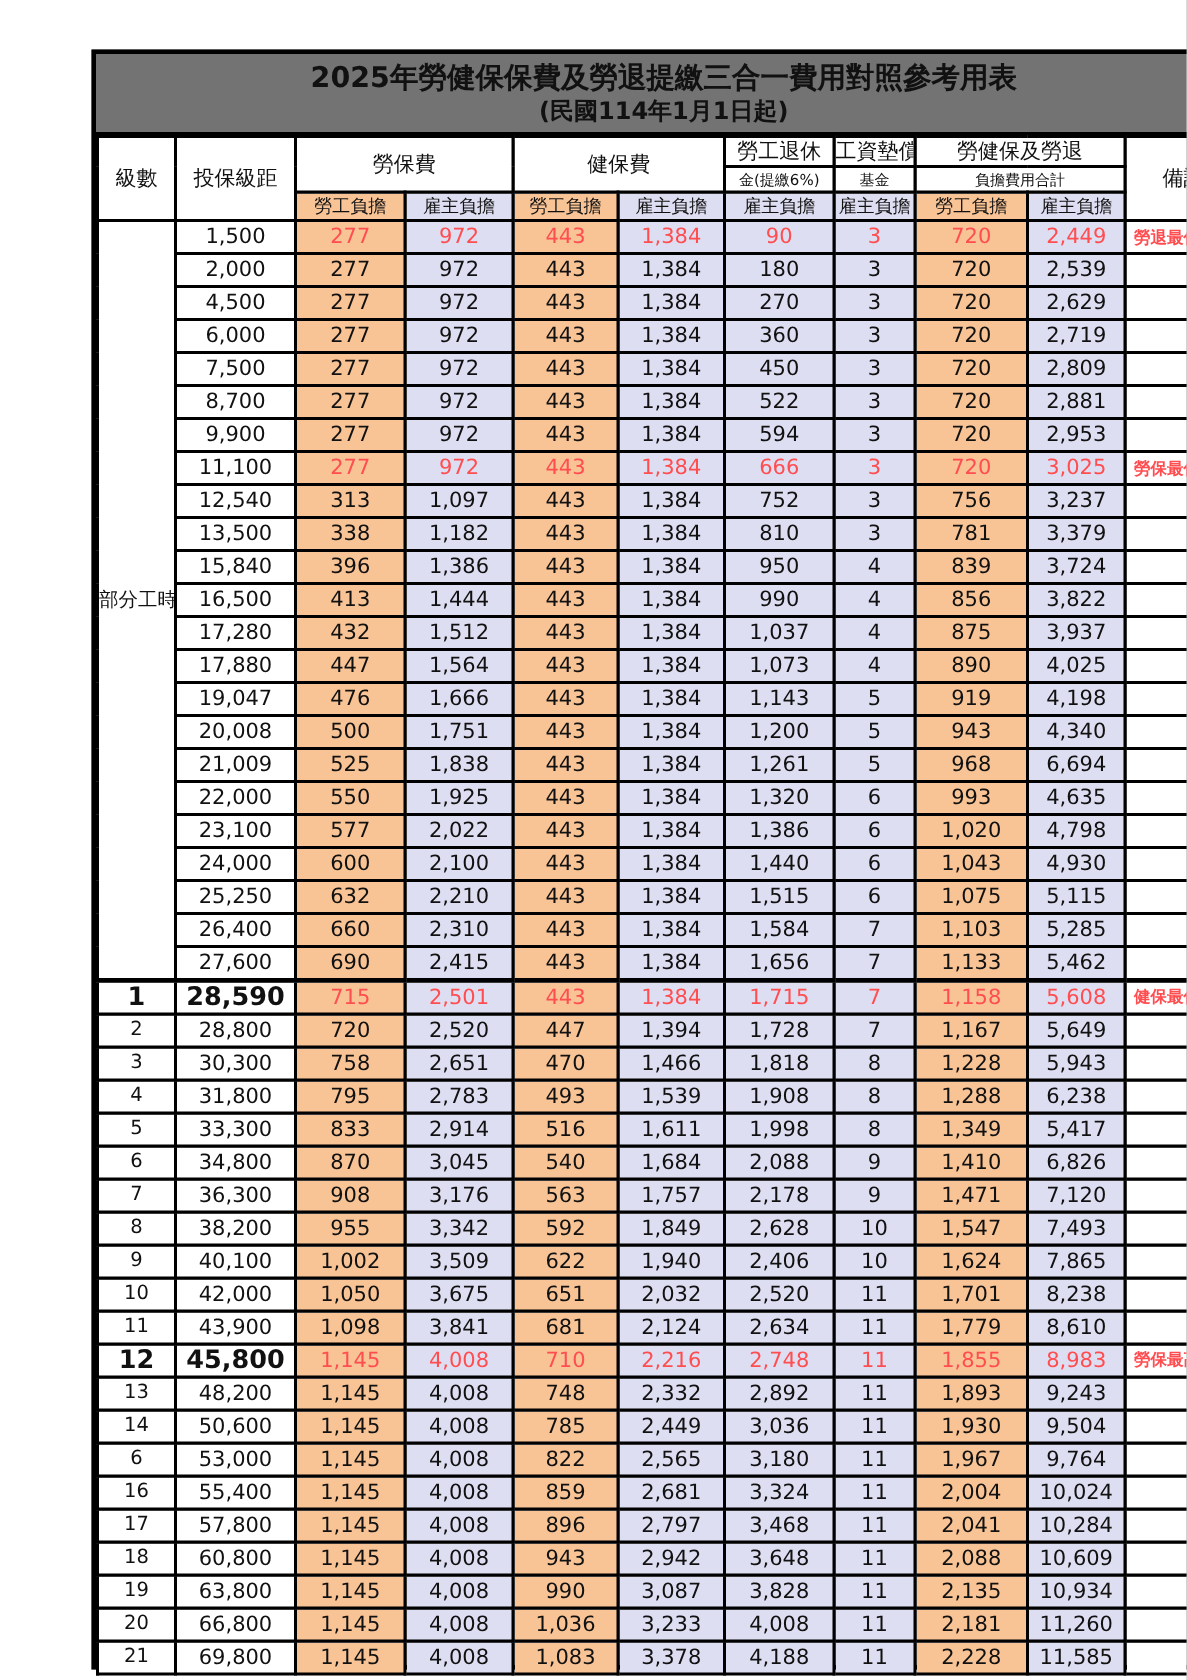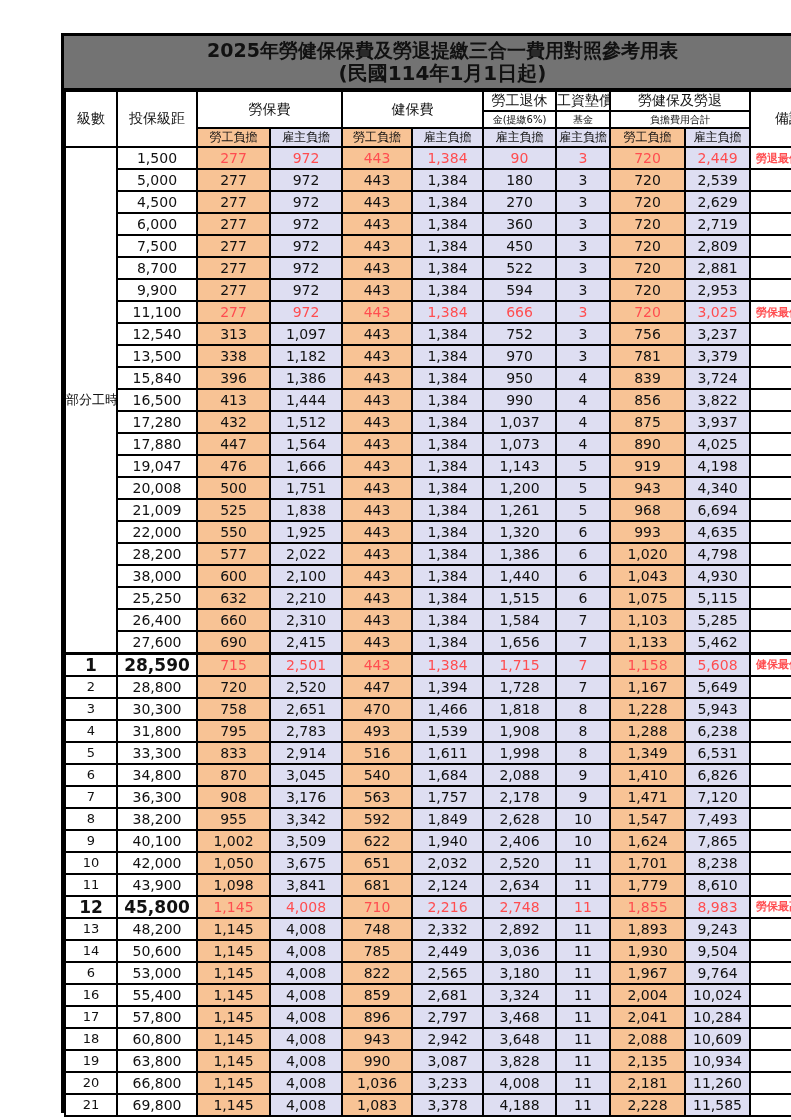--- a/index.html
+++ b/index.html
@@ -13,21 +13,21 @@
   }
   .sheet{
     position:absolute;left:14px;top:33px;width:763px;height:1080px;
     border:3px solid var(--border);box-sizing:border-box;background:#737373;margin-left:47px;
   }
   .titleblock{
     height:52px;border-bottom:2px solid var(--border);
     display:flex;flex-direction:column;align-items:center;justify-content:center;
   }
   .title{font-size:19px;font-weight:700;line-height:1.2;}
-  .subtitle{font-size:20px;font-weight:700;line-height:1.2;}
+  .subtitle{font-size:16px;font-weight:700;line-height:1.2;}
   table{border-collapse:collapse;width:100%;table-layout:fixed;}
   th,td{
     border:2px solid var(--border);text-align:center;vertical-align:middle;
     padding:0;overflow:hidden;white-space:nowrap;box-sizing:border-box;
   }
   thead th{font-weight:400;background:#fff;}
   tr.h1 th{height:19px;font-size:14px;}
   tr.h2 th{height:17px;font-size:10px;}
   tr.h3 th{height:16px;font-size:12px;}
   tbody td{height:22px;font-size:14px;}
@@ -98,21 +98,21 @@
           <td class="v er">972</td>
           <td class="v emp">443</td>
           <td class="v er">1,384</td>
           <td class="v er">90</td>
           <td class="v er">3</td>
           <td class="v emp">720</td>
           <td class="v er">2,449</td>
           <td class="rm">勞退最低級距</td>
         </tr>
         <tr>
-          <td class="bracket">5,000</td>
+          <td class="bracket">2,000</td>
           <td class="v emp">277</td>
           <td class="v er">972</td>
           <td class="v emp">443</td>
           <td class="v er">1,384</td>
           <td class="v er">180</td>
           <td class="v er">3</td>
           <td class="v emp">720</td>
           <td class="v er">2,539</td>
           <td class="rm"></td>
         </tr>
@@ -199,21 +199,21 @@
           <td class="v emp">756</td>
           <td class="v er">3,237</td>
           <td class="rm"></td>
         </tr>
         <tr>
           <td class="bracket">13,500</td>
           <td class="v emp">338</td>
           <td class="v er">1,182</td>
           <td class="v emp">443</td>
           <td class="v er">1,384</td>
-          <td class="v er">970</td>
+          <td class="v er">810</td>
           <td class="v er">3</td>
           <td class="v emp">781</td>
           <td class="v er">3,379</td>
           <td class="rm"></td>
         </tr>
         <tr>
           <td class="bracket">15,840</td>
           <td class="v emp">396</td>
           <td class="v er">1,386</td>
           <td class="v emp">443</td>
@@ -302,33 +302,33 @@
           <td class="v er">1,925</td>
           <td class="v emp">443</td>
           <td class="v er">1,384</td>
           <td class="v er">1,320</td>
           <td class="v er">6</td>
           <td class="v emp">993</td>
           <td class="v er">4,635</td>
           <td class="rm"></td>
         </tr>
         <tr>
-          <td class="bracket">28,200</td>
+          <td class="bracket">23,100</td>
           <td class="v emp">577</td>
           <td class="v er">2,022</td>
           <td class="v emp">443</td>
           <td class="v er">1,384</td>
           <td class="v er">1,386</td>
           <td class="v er">6</td>
           <td class="v emp">1,020</td>
           <td class="v er">4,798</td>
           <td class="rm"></td>
         </tr>
         <tr>
-          <td class="bracket">38,000</td>
+          <td class="bracket">24,000</td>
           <td class="v emp">600</td>
           <td class="v er">2,100</td>
           <td class="v emp">443</td>
           <td class="v er">1,384</td>
           <td class="v er">1,440</td>
           <td class="v er">6</td>
           <td class="v emp">1,043</td>
           <td class="v er">4,930</td>
           <td class="rm"></td>
         </tr>
@@ -423,21 +423,21 @@
         <tr>
           <td class="lvl">5</td>
           <td class="bracket">33,300</td>
           <td class="v emp">833</td>
           <td class="v er">2,914</td>
           <td class="v emp">516</td>
           <td class="v er">1,611</td>
           <td class="v er">1,998</td>
           <td class="v er">8</td>
           <td class="v emp">1,349</td>
-          <td class="v er">6,531</td>
+          <td class="v er">5,417</td>
           <td class="rm"></td>
         </tr>
         <tr>
           <td class="lvl">6</td>
           <td class="bracket">34,800</td>
           <td class="v emp">870</td>
           <td class="v er">3,045</td>
           <td class="v emp">540</td>
           <td class="v er">1,684</td>
           <td class="v er">2,088</td>

